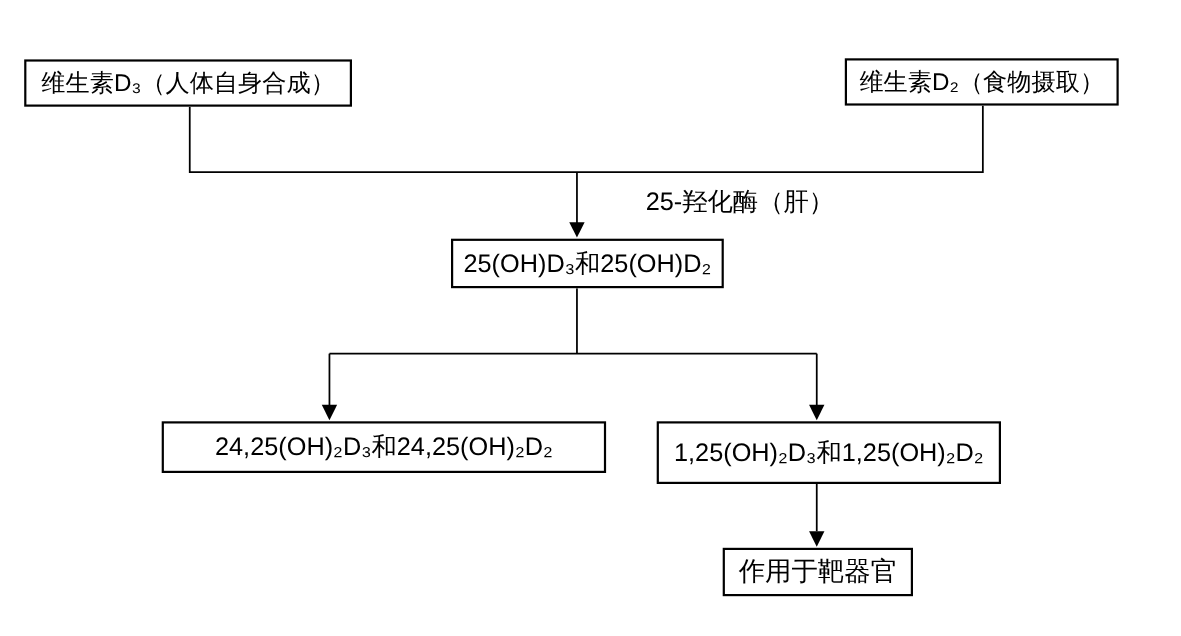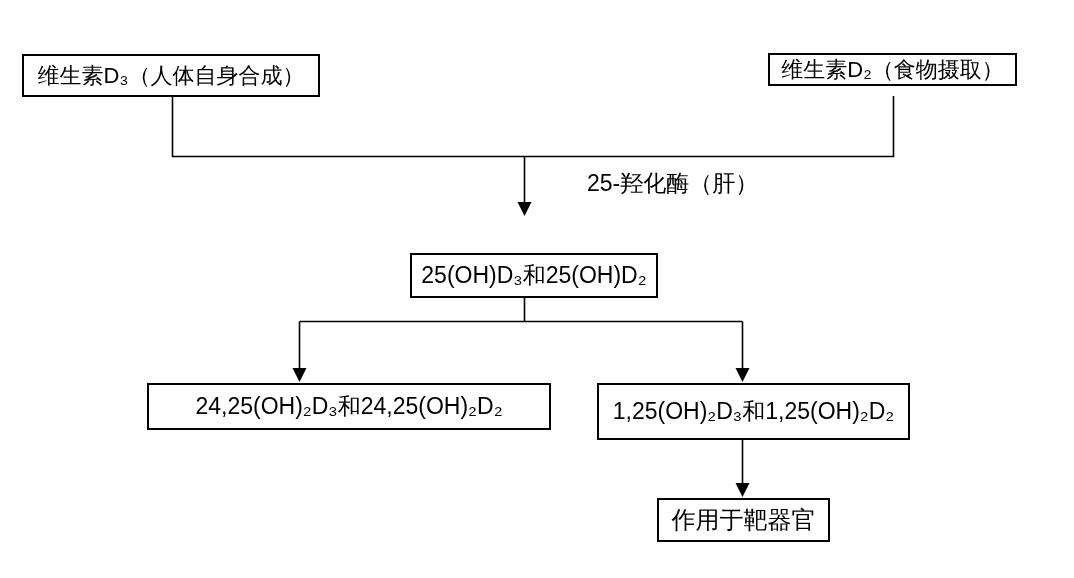--- a/index.html
+++ b/index.html
@@ -31,22 +31,22 @@
     border: 2px solid #000000;
     background: #ffffff;
     display: flex;
     align-items: center;
     justify-content: center;
     text-align: center;
     line-height: 1;
     white-space: nowrap;
   }
   .node-vitamin-d3 { left: 22px;  top: 54px;  width: 298px; height: 43px; font-size: 22px; }
-  .node-vitamin-d2 { left: 768px; top: 53px;  width: 249px; height: 33px; font-size: 22px; }
-  .node-25oh       { left: 410px; top: 217px; width: 248px; height: 45px; font-size: 23px; margin-top: 36px; }
+  .node-vitamin-d2 { left: 768px; top: 53px;  width: 249px; height: 43px; font-size: 22px; }
+  .node-25oh       { left: 410px; top: 217px; width: 248px; height: 45px; font-size: 23px; }
   .node-2425oh     { left: 147px; top: 383px; width: 404px; height: 47px; font-size: 23px; }
   .node-125oh      { left: 597px; top: 383px; width: 313px; height: 57px; font-size: 23px; }
   .node-target     { left: 657px; top: 498px; width: 173px; height: 44px; font-size: 24px; }
   .edge-label {
     position: absolute;
     left: 587px;
     top: 168px;
     font-size: 23px;
     line-height: 30px;
     white-space: nowrap;

